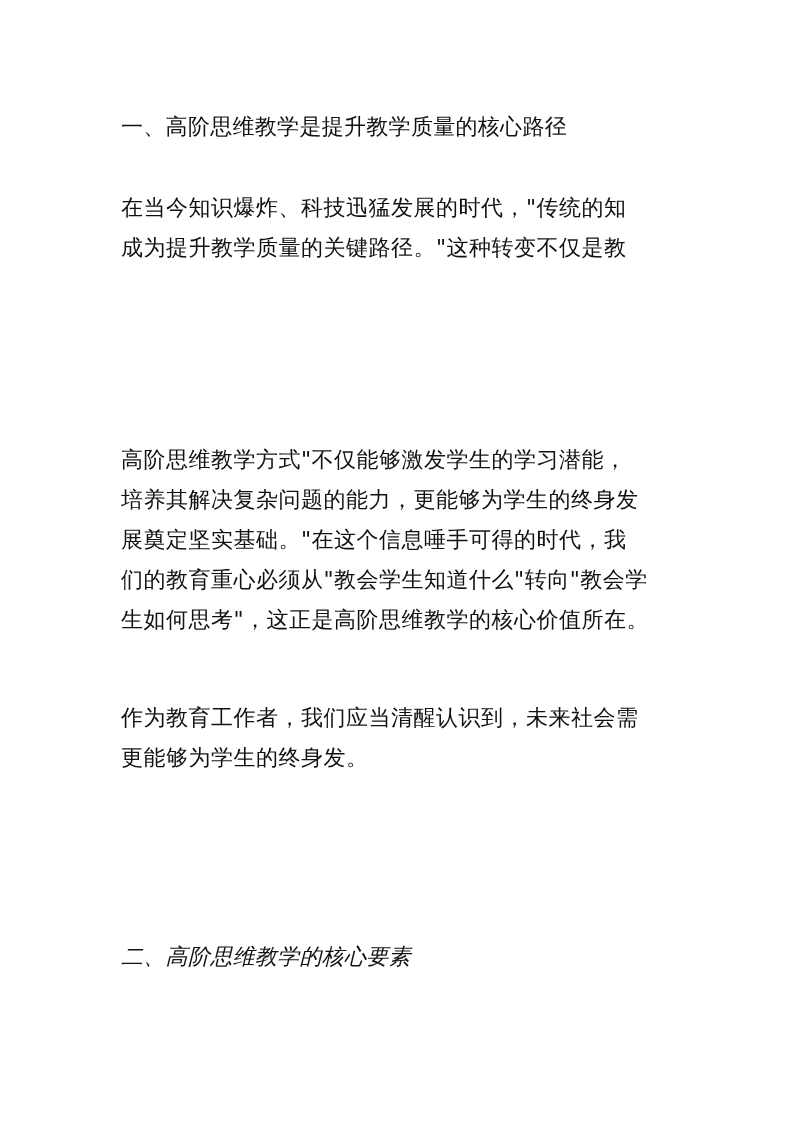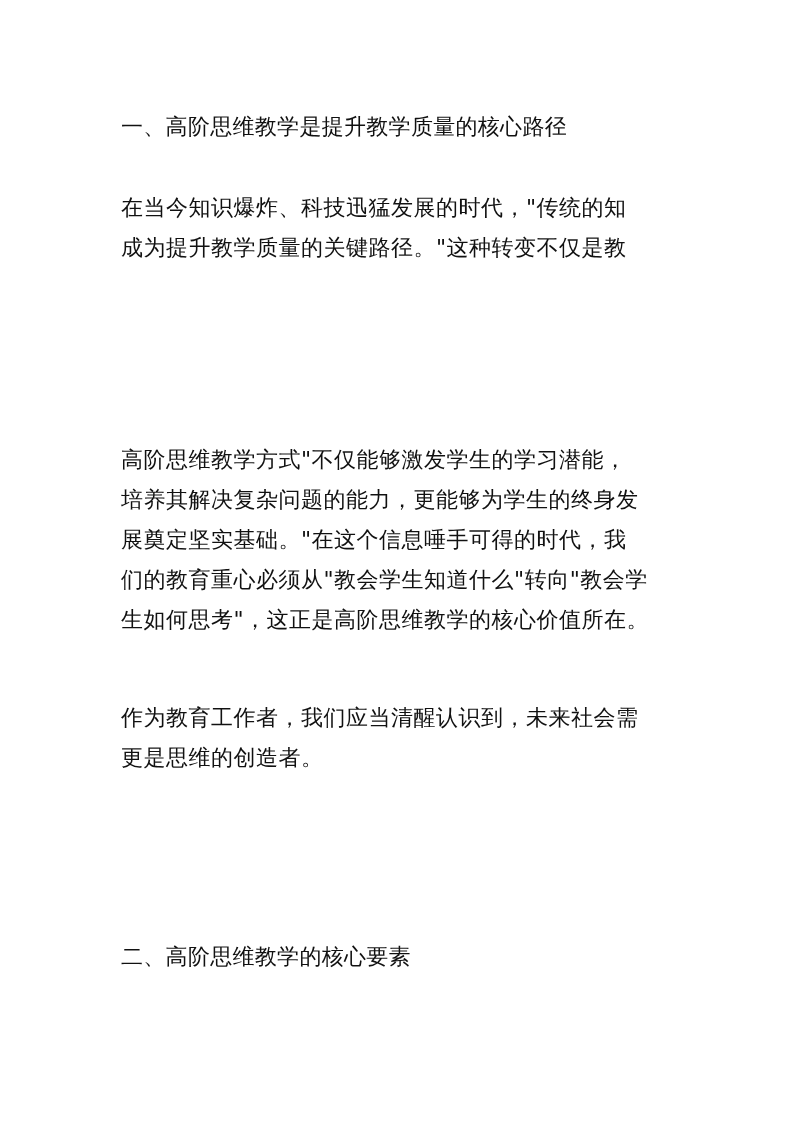--- a/index.html
+++ b/index.html
@@ -58,18 +58,18 @@
   <div class="para" style="top:440px;">
     <span class="line">高阶思维教学方式"不仅能够激发学生的学习潜能，</span>
     <span class="line">培养其解决复杂问题的能力，更能够为学生的终身发</span>
     <span class="line">展奠定坚实基础。"在这个信息唾手可得的时代，我</span>
     <span class="line">们的教育重心必须从"教会学生知道什么"转向"教会学</span>
     <span class="line">生如何思考"，这正是高阶思维教学的核心价值所在。</span>
   </div>
 
   <div class="para" style="top:698px;">
     <span class="line">作为教育工作者，我们应当清醒认识到，未来社会需</span>
-    <span class="line">更是思维的创造者。</span>
+    <span class="line">更能够为学生的终身发。</span>
   </div>
 
-  <div class="heading" style="top:942px;">二、高阶思维教学的核心要素</div>
+  <div class="heading" style="top:942px;font-style:italic;">二、高阶思维教学的核心要素</div>
 
 </div>
 
 </body></html>

